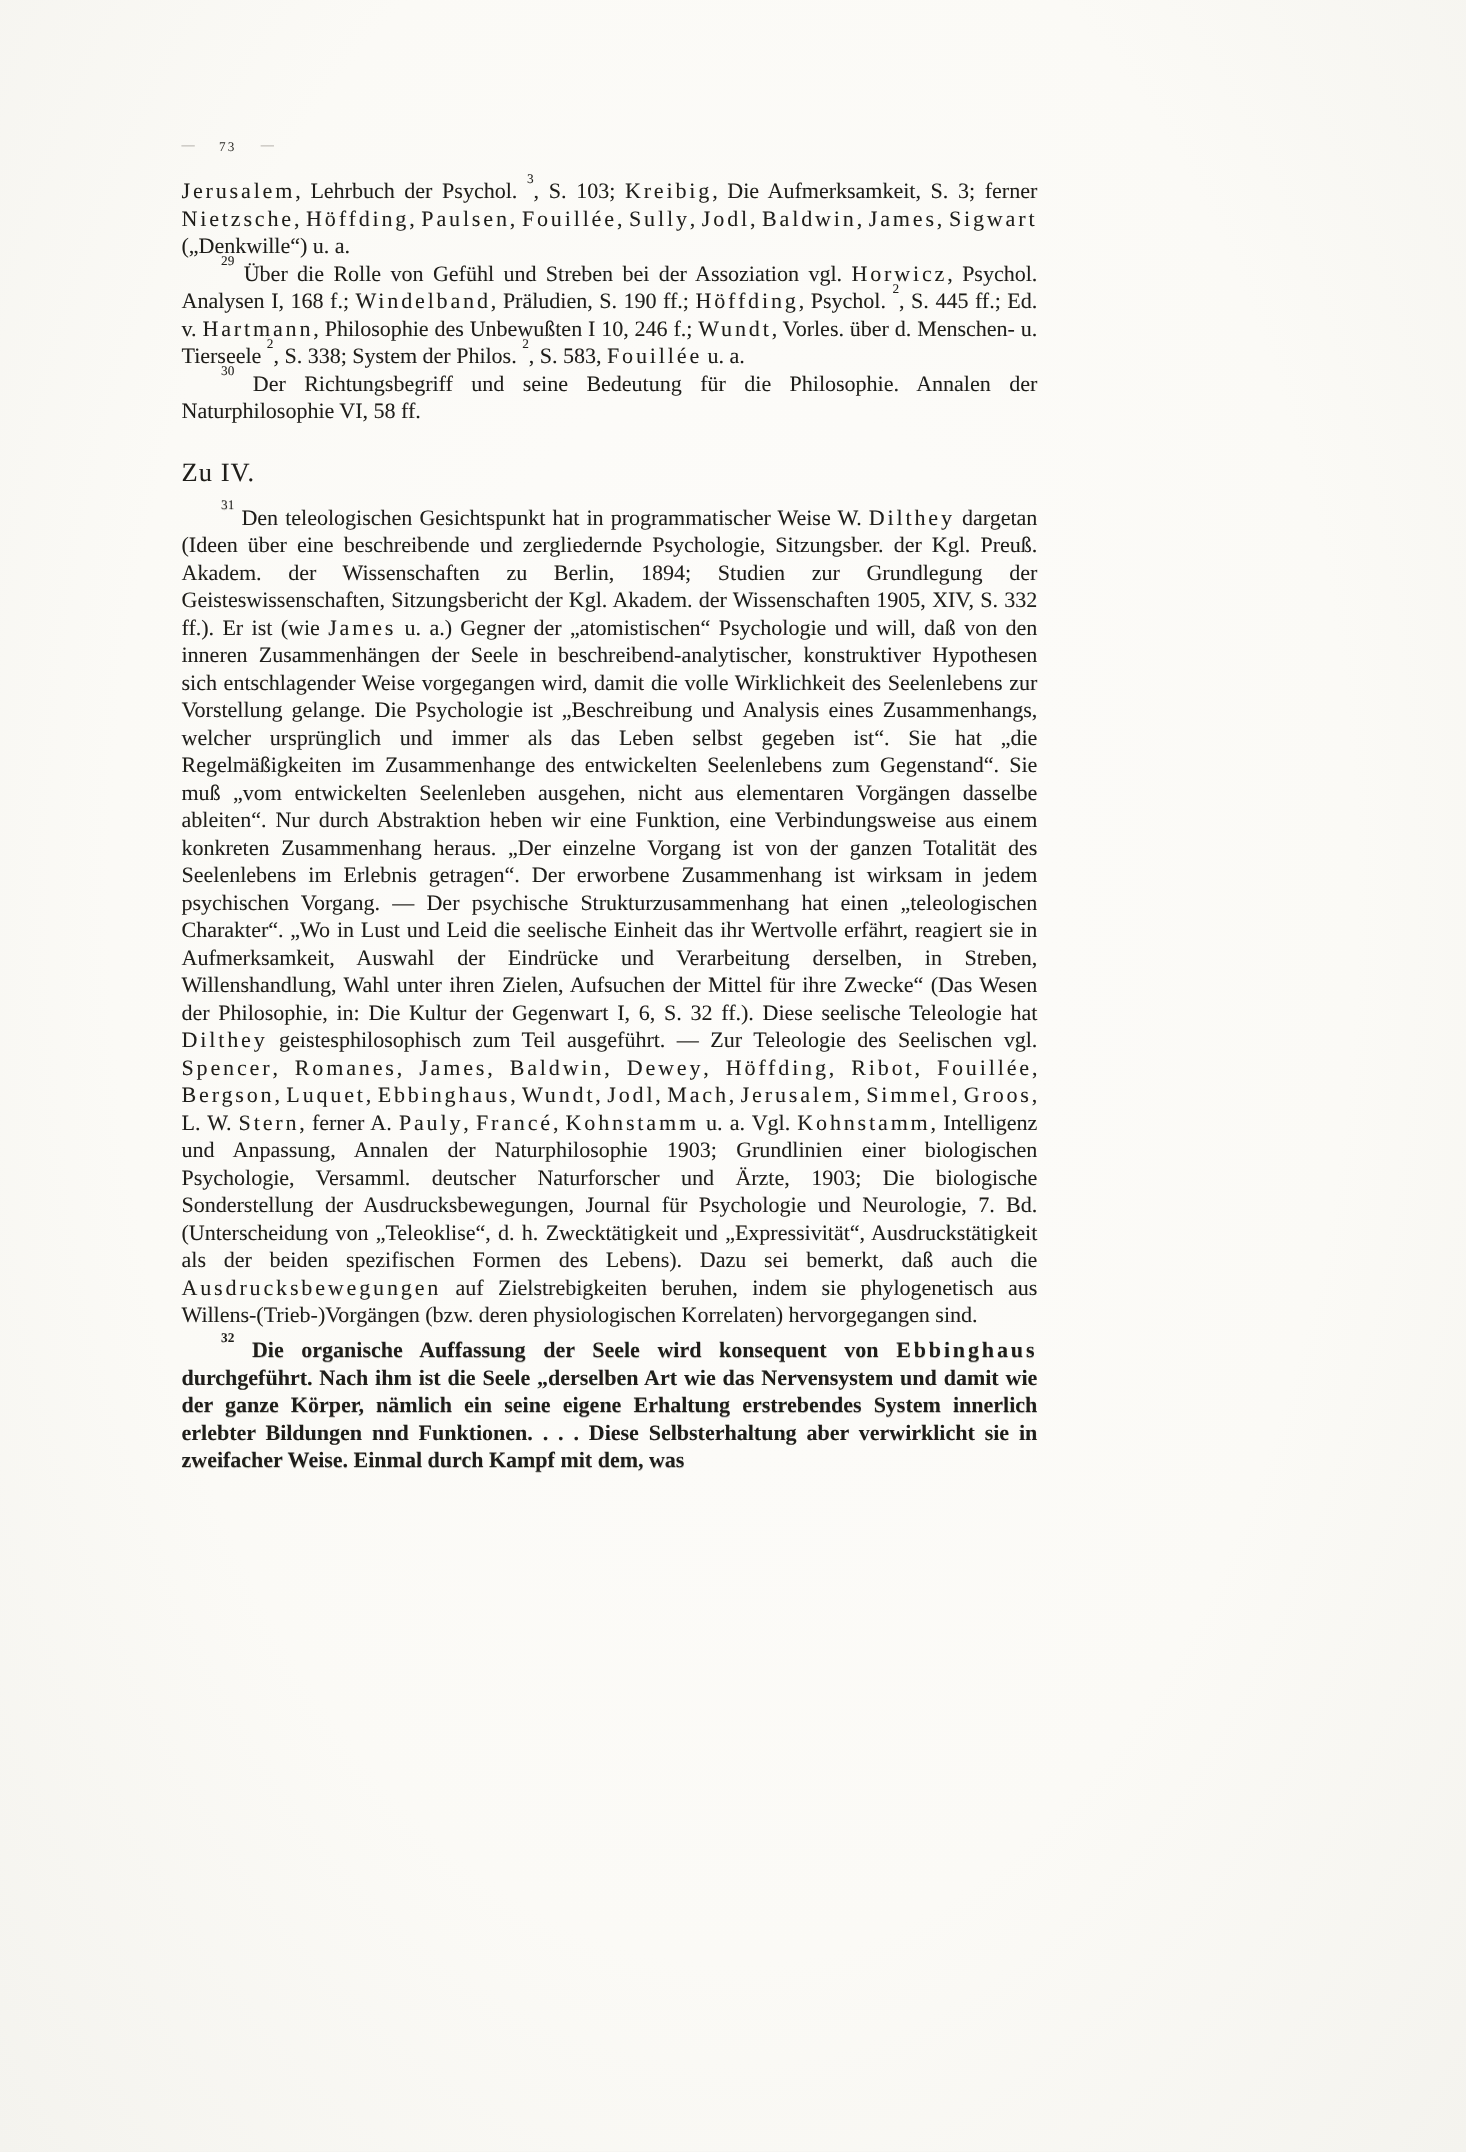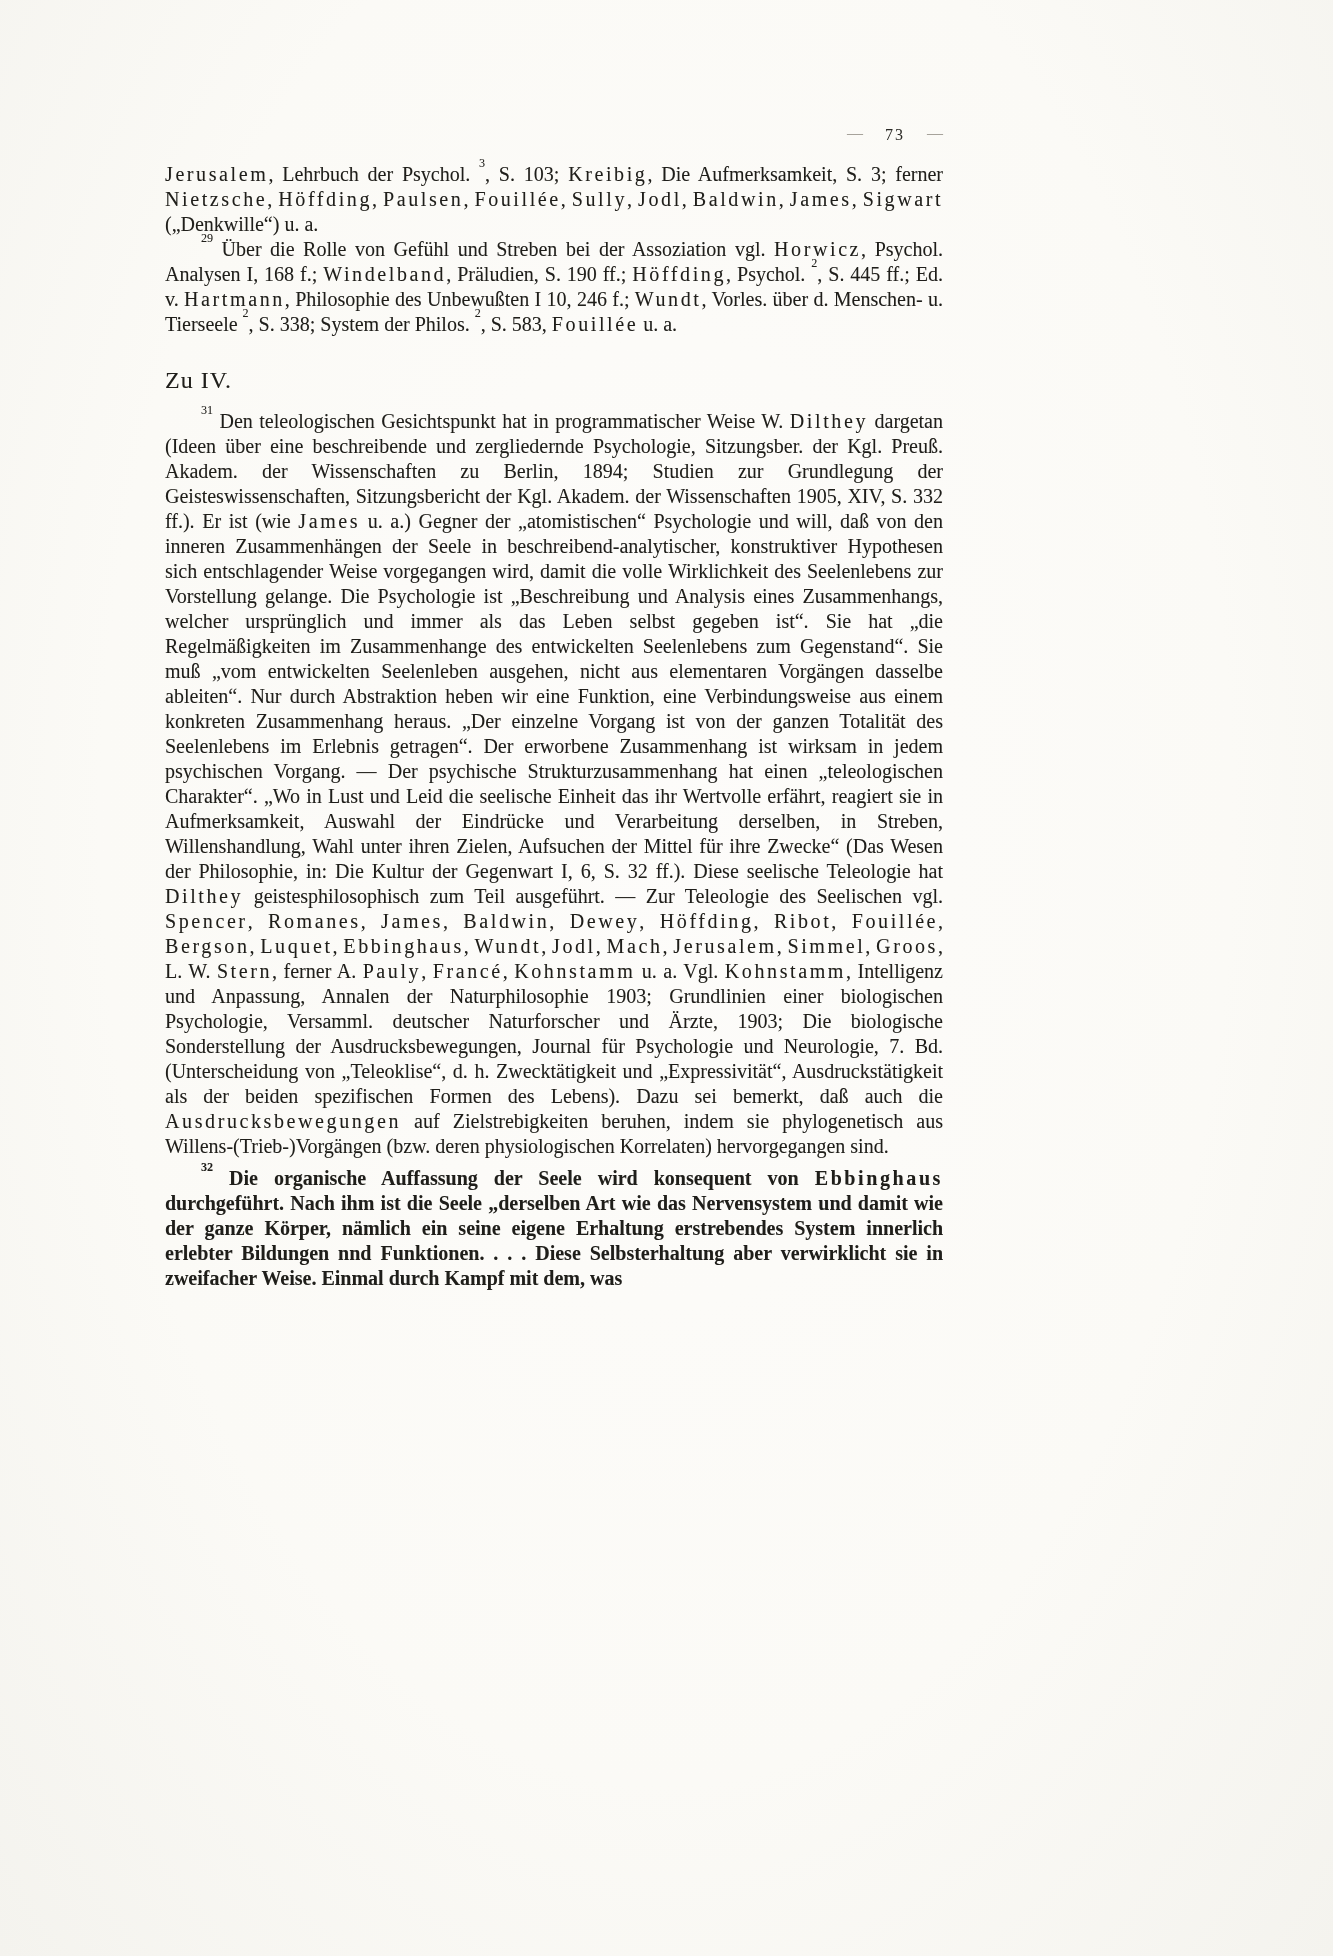--- a/index.html
+++ b/index.html
@@ -16,22 +16,22 @@
     width: 1333px;
     height: 1956px;
     background: radial-gradient(ellipse at 50% 42%, #fdfcfa 0%, #fbfaf6 60%, #f4f3ee 100%);
     color: #201f1b;
   }
   .page-number {
     position: absolute;
     top: 126px;
     left: 165px;
     width: 778px;
-    text-align: right;
-    font-size: 16px;
+    text-align: left;
+    font-size: 12px;
     color: #2a2925;
   }
   .page-number .dash {
     color: #98948c;
     position: relative;
     top: -2px;
   }
   .page-number .num {
     display: inline-block;
     margin: 0 22px;
@@ -76,18 +76,19 @@
 
 <div class="page">
 
   <div class="page-number">
     <span class="dash">—</span><span class="num">73</span><span class="dash">—</span>
   </div>
 
   <div class="text-block">
       <p class="para"><span class="sperr">Jerusalem</span>, Lehrbuch der Psychol. <sup class="sup">3</sup>, S. 103; <span class="sperr">Kreibig</span>, Die Aufmerksamkeit, S. 3; ferner <span class="sperr">Nietzsche</span>, <span class="sperr">Höffding</span>, <span class="sperr">Paulsen</span>, <span class="sperr">Fouillée</span>, <span class="sperr">Sully</span>, <span class="sperr">Jodl</span>, <span class="sperr">Baldwin</span>, <span class="sperr">James</span>, <span class="sperr">Sigwart</span> („Denkwille“) u. a.</p>
       <p class="para indent"><sup class="sup">29</sup> Über die Rolle von Gefühl und Streben bei der Assoziation vgl. <span class="sperr">Horwicz</span>, Psychol. Analysen I, 168 f.; <span class="sperr">Windelband</span>, Präludien, S. 190 ff.; <span class="sperr">Höffding</span>, Psychol. <sup class="sup">2</sup>, S. 445 ff.; Ed. v. <span class="sperr">Hartmann</span>, Philosophie des Unbewußten I 10, 246 f.; <span class="sperr">Wundt</span>, Vorles. über d. Menschen- u. Tierseele <sup class="sup">2</sup>, S. 338; System der Philos. <sup class="sup">2</sup>, S. 583, <span class="sperr">Fouillée</span> u. a.</p>
+      <p class="para indent"><sup class="sup">30</sup> Der Richtungsbegriff und seine Bedeutung für die Philosophie. Annalen der Naturphilosophie VI, 58 ff.</p>
       <h2 class="heading">Zu IV.</h2>
       <p class="para indent"><sup class="sup">31</sup> Den teleologischen Gesichtspunkt hat in programmatischer Weise W. <span class="sperr">Dilthey</span> dargetan (Ideen über eine beschreibende und zergliedernde Psychologie, Sitzungsber. der Kgl. Preuß. Akadem. der Wissenschaften zu Berlin, 1894; Studien zur Grundlegung der Geisteswissenschaften, Sitzungsbericht der Kgl. Akadem. der Wissenschaften 1905, XIV, S. 332 ff.). Er ist (wie <span class="sperr">James</span> u. a.) Gegner der „atomistischen“ Psychologie und will, daß von den inneren Zusammenhängen der Seele in beschreibend-analytischer, konstruktiver Hypothesen sich entschlagender Weise vorgegangen wird, damit die volle Wirklichkeit des Seelenlebens zur Vorstellung gelange. Die Psychologie ist „Beschreibung und Analysis eines Zusammenhangs, welcher ursprünglich und immer als das Leben selbst gegeben ist“. Sie hat „die Regelmäßigkeiten im Zusammenhange des entwickelten Seelenlebens zum Gegenstand“. Sie muß „vom entwickelten Seelenleben ausgehen, nicht aus elementaren Vorgängen dasselbe ableiten“. Nur durch Abstraktion heben wir eine Funktion, eine Verbindungsweise aus einem konkreten Zusammenhang heraus. „Der einzelne Vorgang ist von der ganzen Totalität des Seelenlebens im Erlebnis getragen“. Der erworbene Zusammenhang ist wirksam in jedem psychischen Vorgang. — Der psychische Strukturzusammenhang hat einen „teleologischen Charakter“. „Wo in Lust und Leid die seelische Einheit das ihr Wertvolle erfährt, reagiert sie in Aufmerksamkeit, Auswahl der Eindrücke und Verarbeitung derselben, in Streben, Willenshandlung, Wahl unter ihren Zielen, Aufsuchen der Mittel für ihre Zwecke“ (Das Wesen der Philosophie, in: Die Kultur der Gegenwart I, 6, S. 32 ff.). Diese seelische Teleologie hat <span class="sperr">Dilthey</span> geistesphilosophisch zum Teil ausgeführt. — Zur Teleologie des Seelischen vgl. <span class="sperr">Spencer</span>, <span class="sperr">Romanes</span>, <span class="sperr">James</span>, <span class="sperr">Baldwin</span>, <span class="sperr">Dewey</span>, <span class="sperr">Höffding</span>, <span class="sperr">Ribot</span>, <span class="sperr">Fouillée</span>, <span class="sperr">Bergson</span>, <span class="sperr">Luquet</span>, <span class="sperr">Ebbinghaus</span>, <span class="sperr">Wundt</span>, <span class="sperr">Jodl</span>, <span class="sperr">Mach</span>, <span class="sperr">Jerusalem</span>, <span class="sperr">Simmel</span>, <span class="sperr">Groos</span>, L. W. <span class="sperr">Stern</span>, ferner A. <span class="sperr">Pauly</span>, <span class="sperr">Francé</span>, <span class="sperr">Kohnstamm</span> u. a. Vgl. <span class="sperr">Kohnstamm</span>, Intelligenz und Anpassung, Annalen der Naturphilosophie 1903; Grundlinien einer biologischen Psychologie, Versamml. deutscher Naturforscher und Ärzte, 1903; Die biologische Sonderstellung der Ausdrucksbewegungen, Journal für Psychologie und Neurologie, 7. Bd. (Unterscheidung von „Teleoklise“, d. h. Zwecktätigkeit und „Expressivität“, Ausdruckstätigkeit als der beiden spezifischen Formen des Lebens). Dazu sei bemerkt, daß auch die <span class="sperr">Ausdrucksbewegungen</span> auf Zielstrebigkeiten beruhen, indem sie phylogenetisch aus Willens-(Trieb-)Vorgängen (bzw. deren physiologischen Korrelaten) hervorgegangen sind.</p>
       <p class="para indent space-before"><sup class="sup">32</sup> Die organische Auffassung der Seele wird konsequent von <span class="sperr">Ebbinghaus</span> durchgeführt. Nach ihm ist die Seele „derselben Art wie das Nervensystem und damit wie der ganze Körper, nämlich ein seine eigene Erhaltung erstrebendes System innerlich erlebter Bildungen nnd Funktionen. . . . Diese Selbsterhaltung aber verwirklicht sie in zweifacher Weise. Einmal durch Kampf mit dem, was</p>
     </div>
 
 </div>
 
 </body></html>

